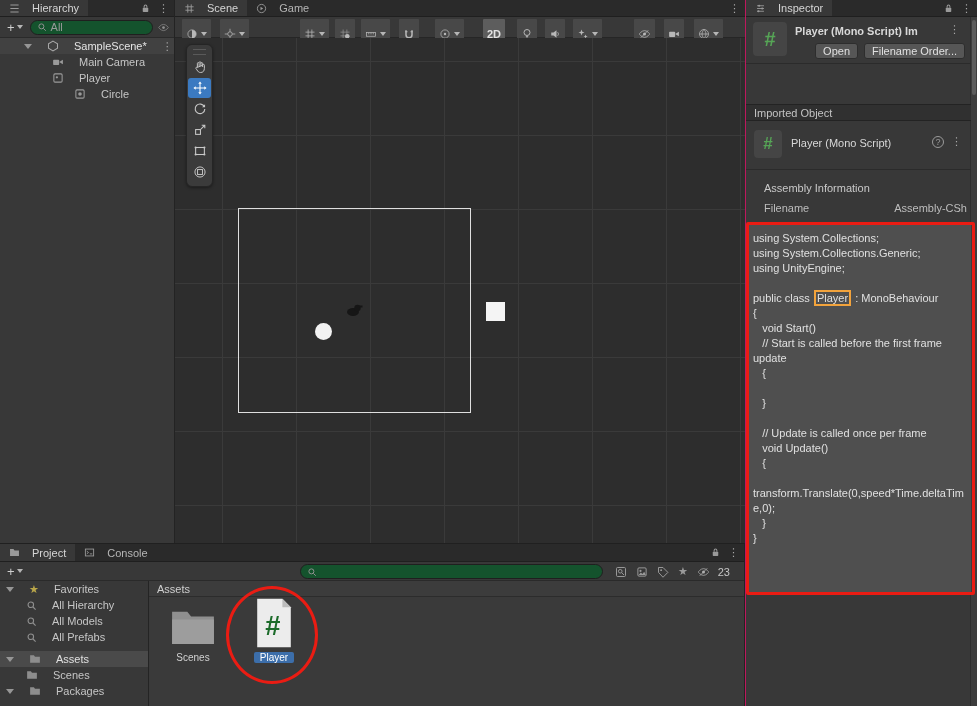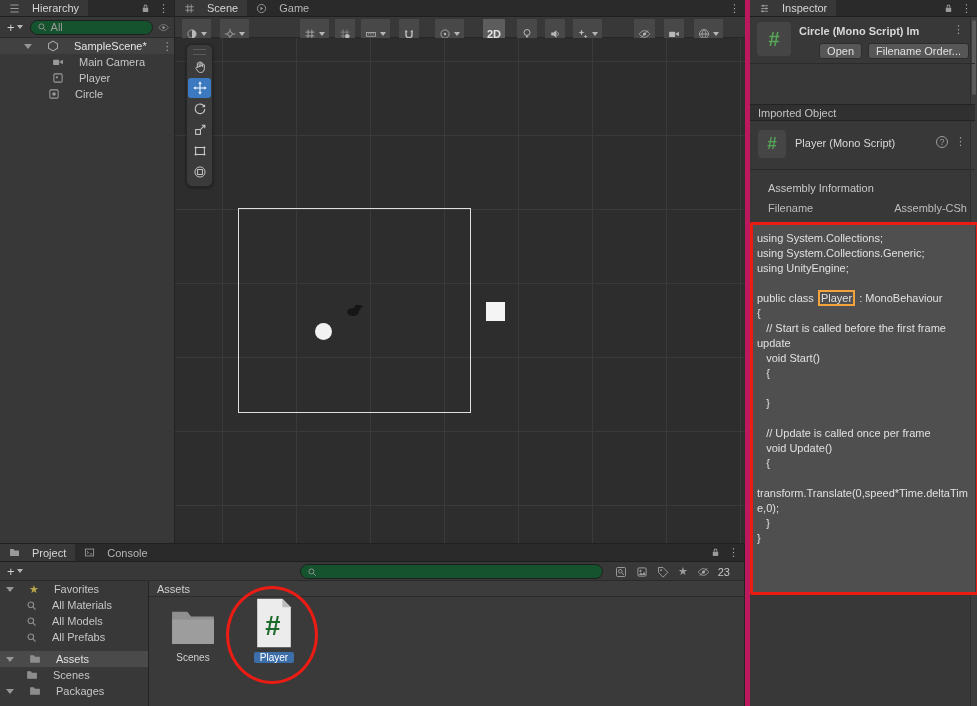--- a/index.html
+++ b/index.html
@@ -82,21 +82,21 @@
         </svg>
     <span>Main Camera</span>
   </div>
   <div class="trow" style="padding-left:52px">
     <svg width="12" height="12" viewBox="0 0 16 16">
           <rect x="2.5" y="2.5" width="11" height="11" rx="1.5" fill="none" stroke="#9a9a9a" stroke-width="1.4"></rect>
           <circle cx="6.5" cy="7" r="1.5" fill="#9a9a9a"></circle>
         </svg>
     <span>Player</span>
   </div>
-  <div class="trow" style="padding-left:48px">
+  <div class="trow" style="padding-left:74px">
     <svg width="12" height="12" viewBox="0 0 16 16">
           <rect x="2.5" y="2.5" width="11" height="11" rx="1.5" fill="none" stroke="#9a9a9a" stroke-width="1.4"></rect>
           <circle cx="8" cy="8" r="2.4" fill="#9a9a9a"></circle>
         </svg>
     <span>Circle</span>
   </div>
 </section>
 
 <section class="abs" style="left:175px;top:0;width:570px;height:543px">
   <div class="tabbar">
@@ -333,21 +333,21 @@
     <div class="trow" style="padding-left:6px">
       <span class="fd"></span>
       <span style="color:#b9a64a;font-size:11px">★</span>
       <span>Favorites</span>
     </div>
     <div class="trow" style="padding-left:26px">
       <svg width="11" height="11" viewBox="0 0 16 16">
             <circle cx="7" cy="7" r="4" fill="none" stroke="#8f8f8f" stroke-width="1.6"></circle>
             <line x1="10.2" y1="10.2" x2="14" y2="14" stroke="#8f8f8f" stroke-width="1.6"></line>
           </svg>
-      <span>All Materials</span>
+      <span>All Hierarchy</span>
     </div>
     <div class="trow" style="padding-left:26px">
       <svg width="11" height="11" viewBox="0 0 16 16">
             <circle cx="7" cy="7" r="4" fill="none" stroke="#8f8f8f" stroke-width="1.6"></circle>
             <line x1="10.2" y1="10.2" x2="14" y2="14" stroke="#8f8f8f" stroke-width="1.6"></line>
           </svg>
       <span>All Models</span>
     </div>
     <div class="trow" style="padding-left:26px">
       <svg width="11" height="11" viewBox="0 0 16 16">
@@ -399,21 +399,21 @@
         <path d="M28 1l8 8h-8z" fill="#bcbcbc"></path>
         <text x="19" y="35" text-anchor="middle" font-size="26" font-weight="bold" fill="#1c6b2a">#</text>
       </svg>
       <div style="margin-top:3px;font-size:10px;display:inline-block" class="sel-label">Player</div>
     </div>
 
     <div class="annot" style="left:77px;top:5px;width:92px;height:98px;border-radius:50%"></div>
   </div>
 </section>
 
-<section class="abs" style="left:745px;top:0;width:232px;height:706px;border-left:5px solid #be185d">
+<section class="abs" style="left:745px;top:0;width:232px;height:706px;border-left:1px solid #be185d">
   <div class="tabbar">
     <div class="tab active">
       <svg width="11" height="11" viewBox="0 0 16 16">
             <path d="M3 4h10M3 8h10M3 12h10" stroke="#9a9a9a" stroke-width="1.3"></path>
             <circle cx="6" cy="4" r="1.6" fill="#9a9a9a"></circle>
             <circle cx="10.5" cy="8" r="1.6" fill="#9a9a9a"></circle>
             <circle cx="5" cy="12" r="1.6" fill="#9a9a9a"></circle>
           </svg>
       <span>Inspector</span>
     </div>
@@ -427,21 +427,21 @@
   </div>
 
   <div class="abs" style="right:0;top:17px;width:7px;bottom:0;background:#3d3d3d;border-left:1px solid #2e2e2e">
     <div class="abs" style="left:1px;top:3px;width:4px;height:75px;background:#5c5c5c;border-radius:2px"></div>
   </div>
 
   <div class="abs" style="left:0;top:17px;width:225px;height:47px;border-bottom:1px solid #2b2b2b">
     <div class="abs" style="left:7px;top:5px;width:34px;height:34px;background:#454545;border-radius:4px;display:flex;align-items:center;justify-content:center">
       <span style="color:#56a556;font-size:20px;font-weight:bold">#</span>
     </div>
-    <div class="abs" style="left:49px;top:8px;color:#d8d8d8;font-weight:bold;white-space:nowrap">Circle (Mono Script) Im</div>
+    <div class="abs" style="left:49px;top:8px;color:#d8d8d8;font-weight:bold;white-space:nowrap">Player (Mono Script) Im</div>
     <span class="kebab abs" style="right:11px;top:7px">⋮</span>
     <div class="abs" style="right:6px;top:26px;display:flex;gap:6px">
       <button class="btn">Open</button>
       <button class="btn">Filename Order...</button>
     </div>
   </div>
 
   <div class="secbar abs" style="left:0;top:104px;width:225px;height:17px">
     <span>Imported Object</span>
   </div>
@@ -461,22 +461,22 @@
   <div class="abs" style="left:18px;top:202px;color:#bdbdbd">Filename</div>
   <div class="abs" style="right:10px;top:202px;color:#bdbdbd">Assembly-CSh</div>
 
   <div class="abs" style="left:2px;top:225px;width:223px;height:368px;background:#4f4f4f;padding:6px 5px;line-height:15px;color:#e0e0e0;overflow:hidden">
     <div class="cl">using System.Collections;</div>
     <div class="cl">using System.Collections.Generic;</div>
     <div class="cl">using UnityEngine;</div>
     <div class="cl"></div>
     <div class="cl"><span>public class </span><span class="hl">Player</span><span> : MonoBehaviour</span></div>
     <div class="cl">{</div>
+    <div class="cl">   void Start()</div>
     <div class="cl">   // Start is called before the first frame update</div>
-    <div class="cl">   void Start()</div>
     <div class="cl">   {</div>
     <div class="cl"></div>
     <div class="cl">   }</div>
     <div class="cl"></div>
     <div class="cl">   // Update is called once per frame</div>
     <div class="cl">   void Update()</div>
     <div class="cl">   {</div>
     <div class="cl"></div>
     <div class="cl">transform.Translate(0,speed*Time.deltaTime,0);</div>
     <div class="cl">   }</div>

